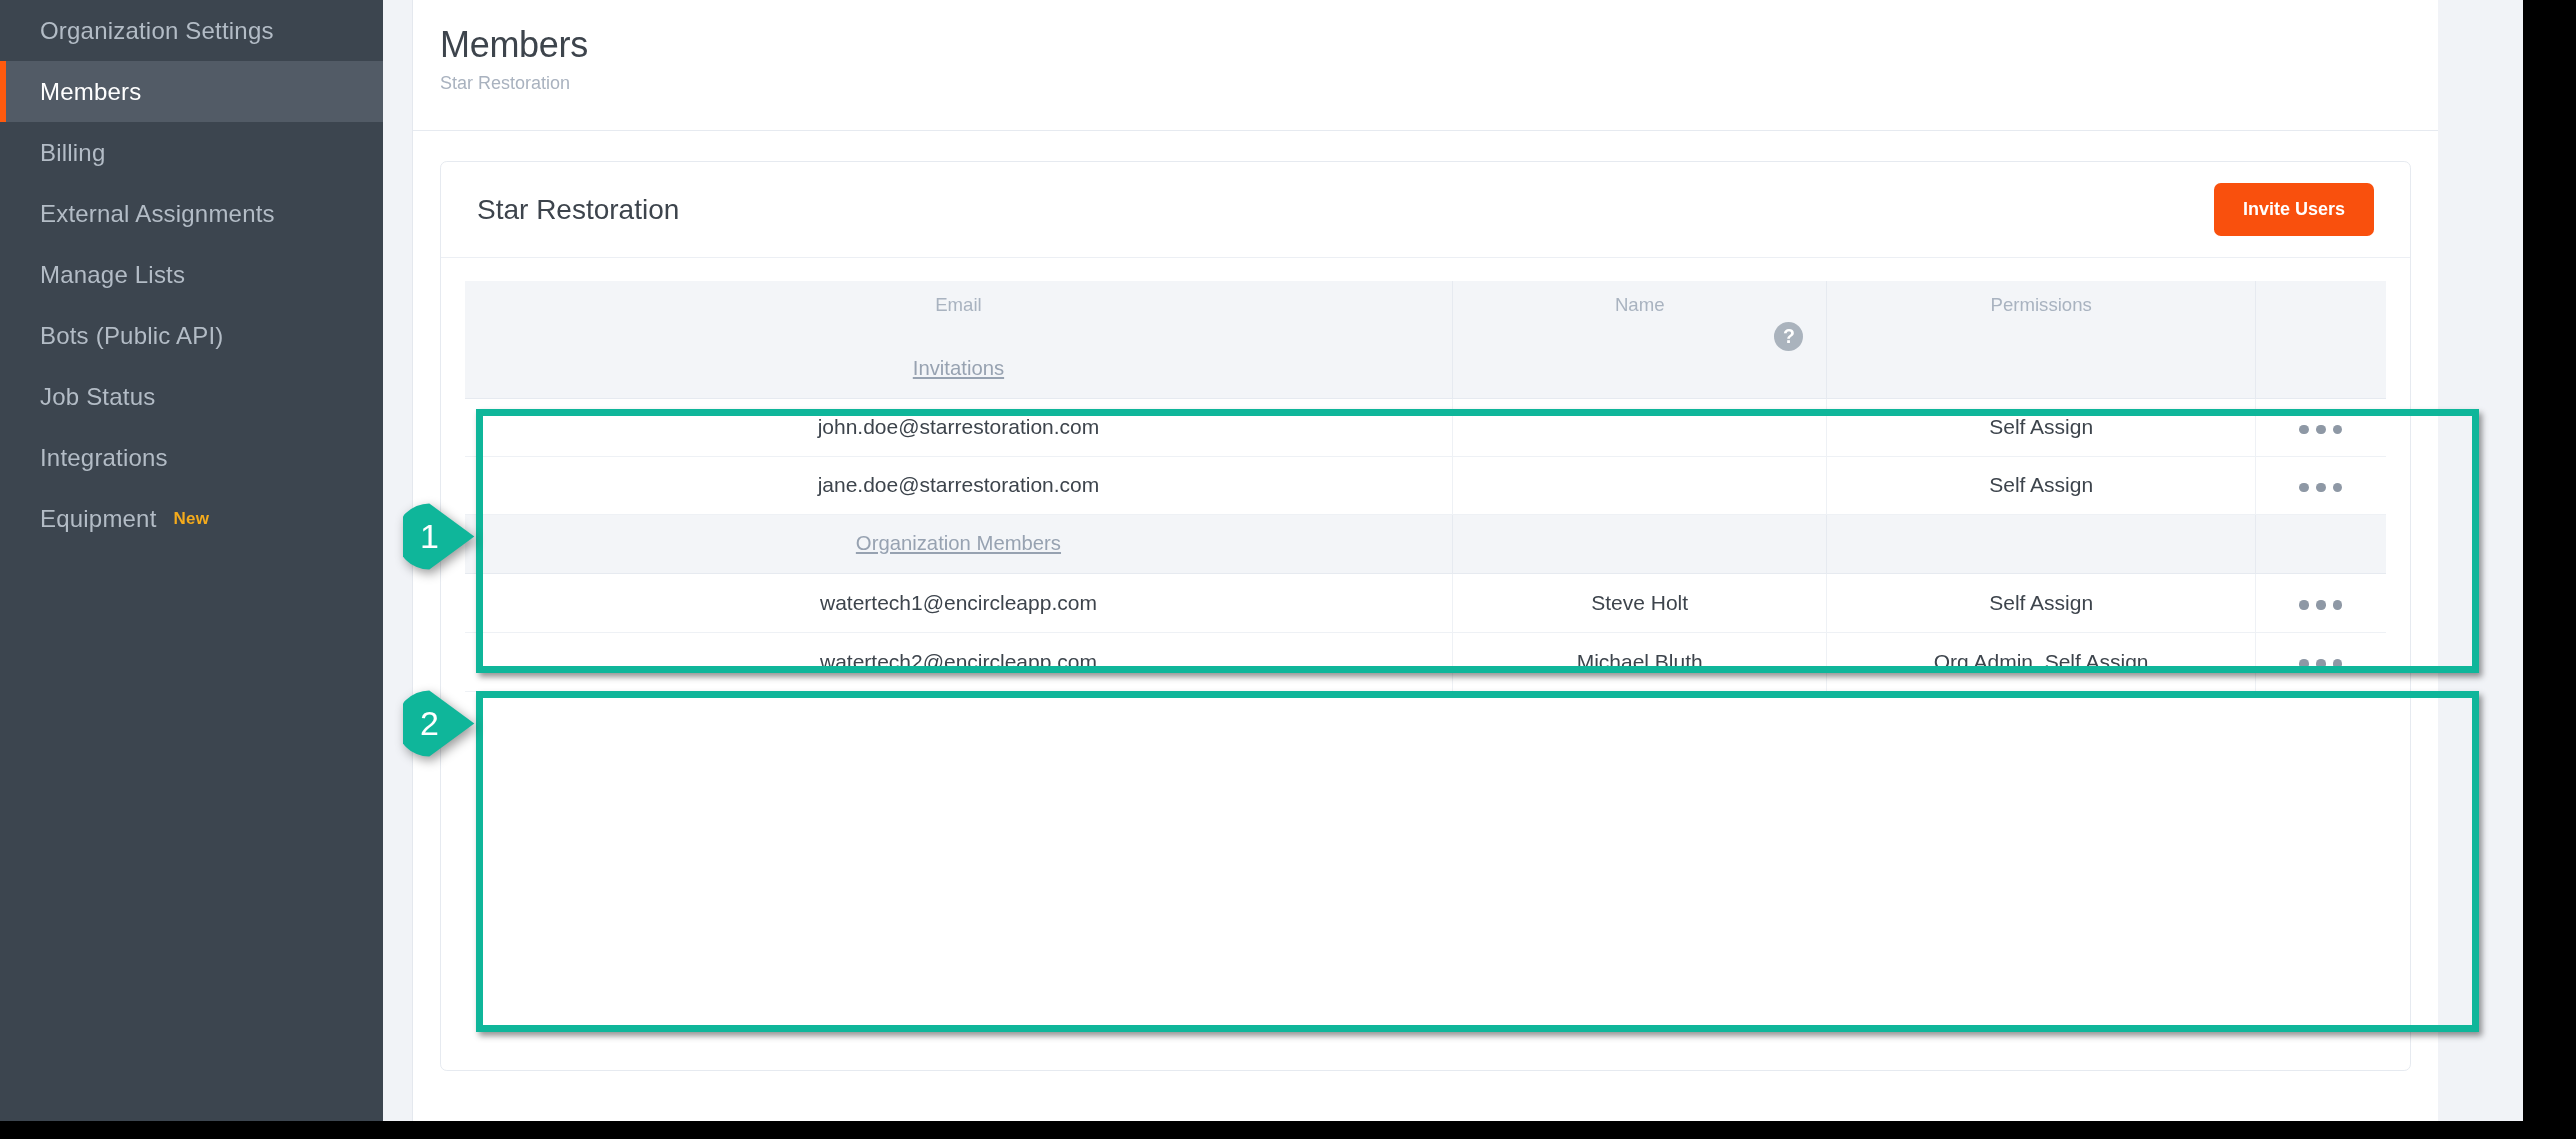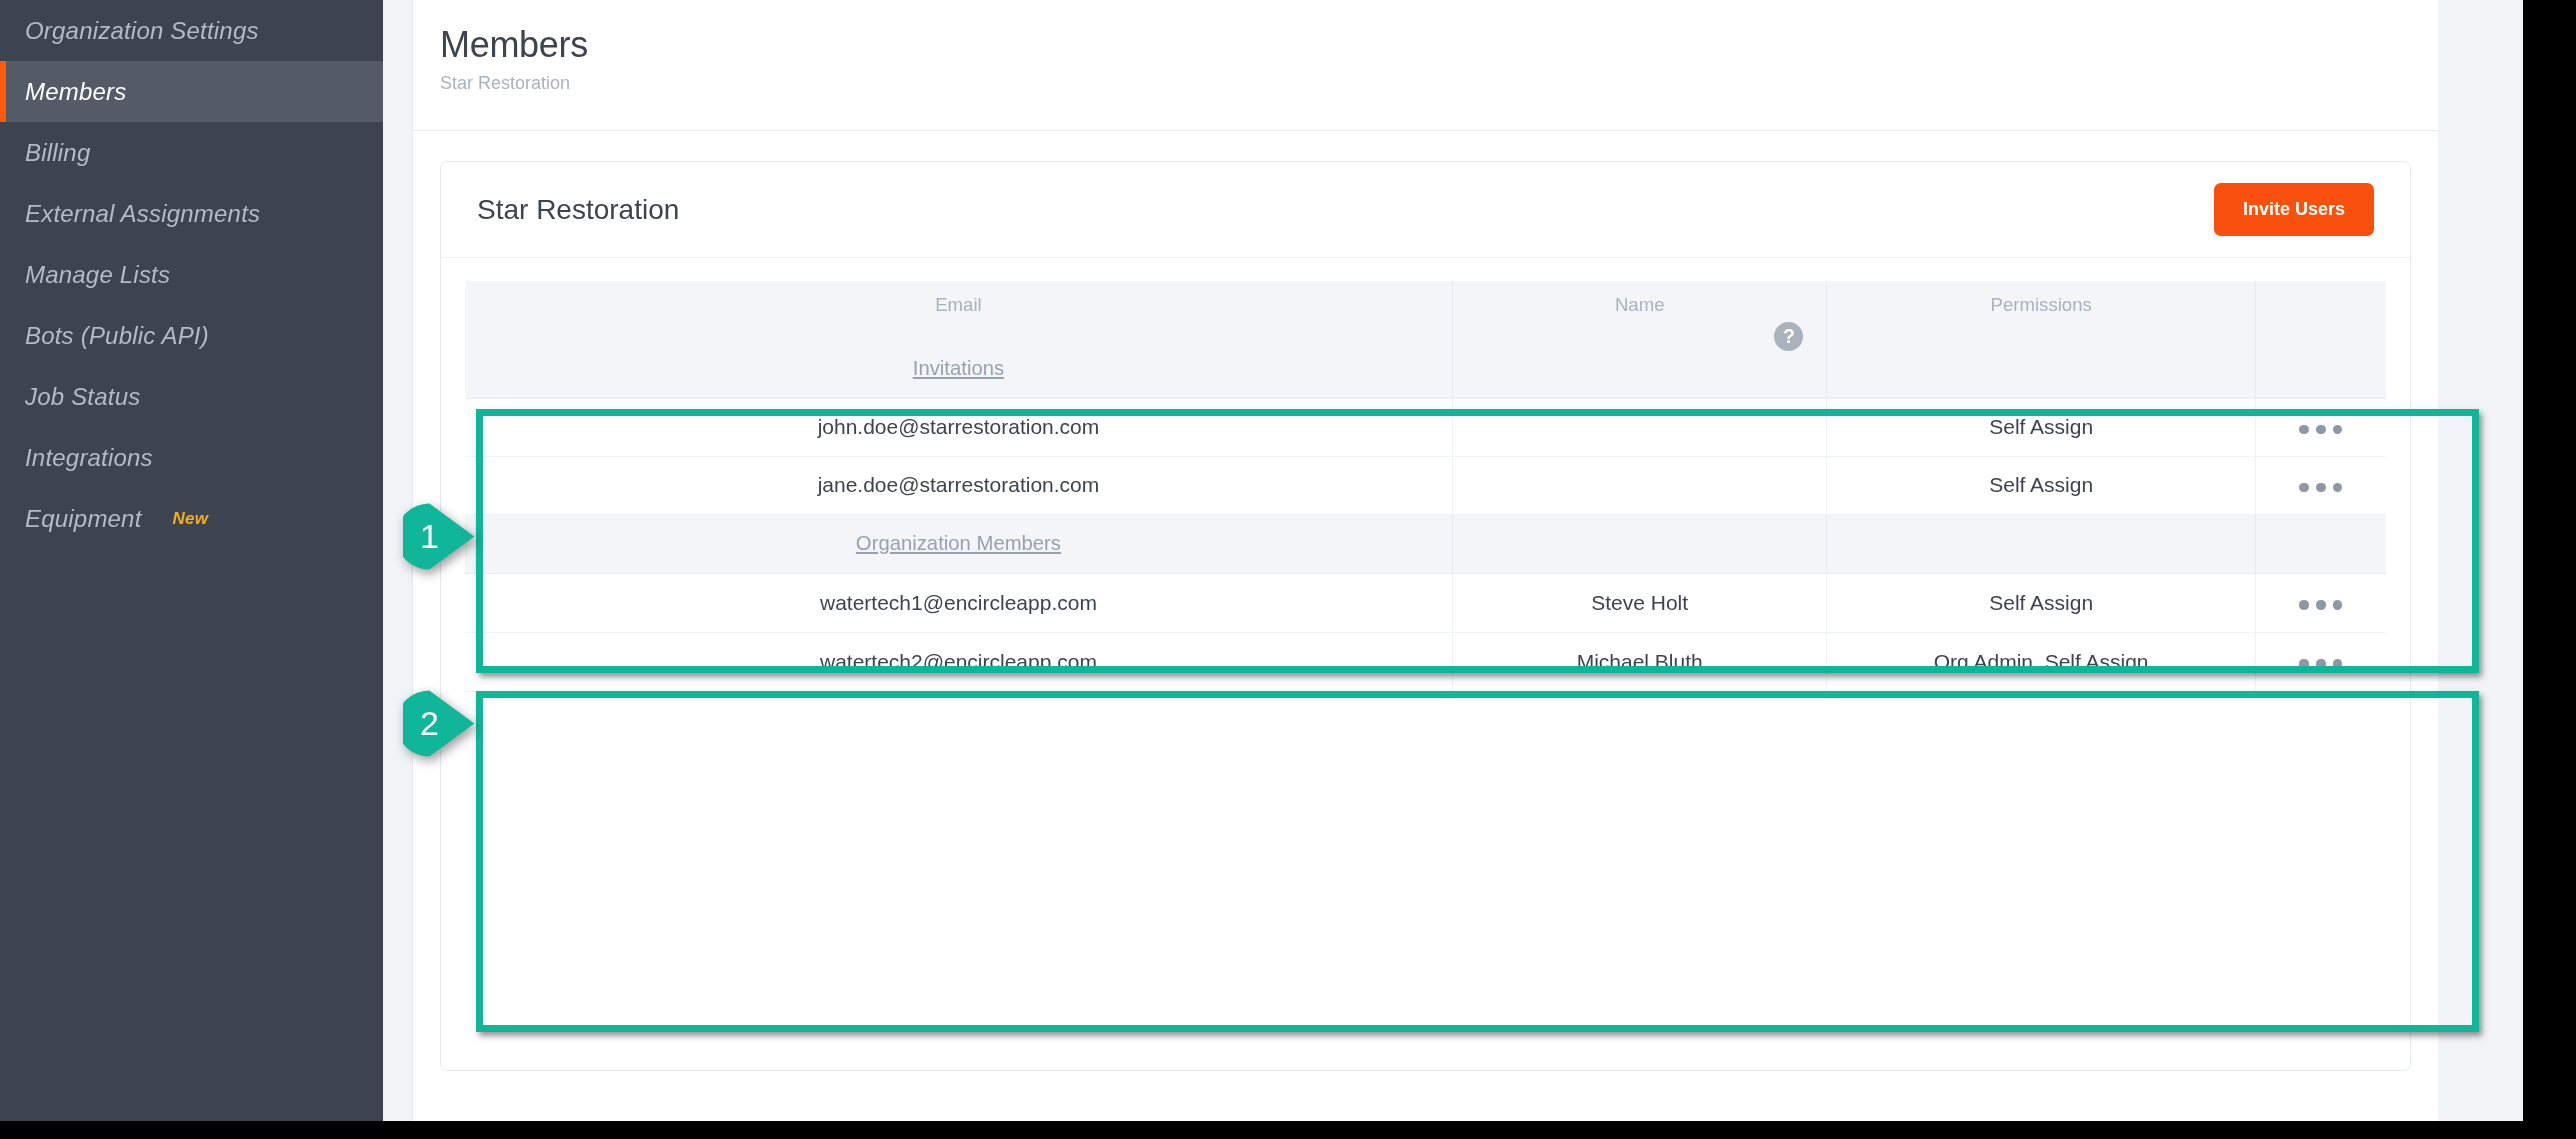--- a/index.html
+++ b/index.html
@@ -28,40 +28,39 @@
   
   .sidebar {
     position: absolute; left: 0; top: 0;
     width: 383px; height: 1121px;
     background: #3c454f;
   }
   .nav-item {
     position: relative;
     height: 61px;
     display: flex; align-items: center;
-    padding-left: 25px;
+    padding-left: 40px;
     color: #b3bcc6;
     font-size: 24px;
     letter-spacing: 0.2px;
     white-space: nowrap;
     cursor: pointer;
-    font-style: italic;
   }
   .nav-item.active {
     background: #525b66;
     color: #ffffff;
   }
   .nav-item.active::before {
     content: "";
     position: absolute; left: 0; top: 0;
     width: 6px; height: 100%;
     background: #ff5a0e;
   }
   .nav-badge {
-    margin-left: 31px;
+    margin-left: 17px;
     color: #f5ab1c;
     font-size: 17px;
     font-weight: bold;
   }
 
   
   .content {
     position: absolute;
     left: 412px; top: 0;
     width: 2026px; height: 1121px;

